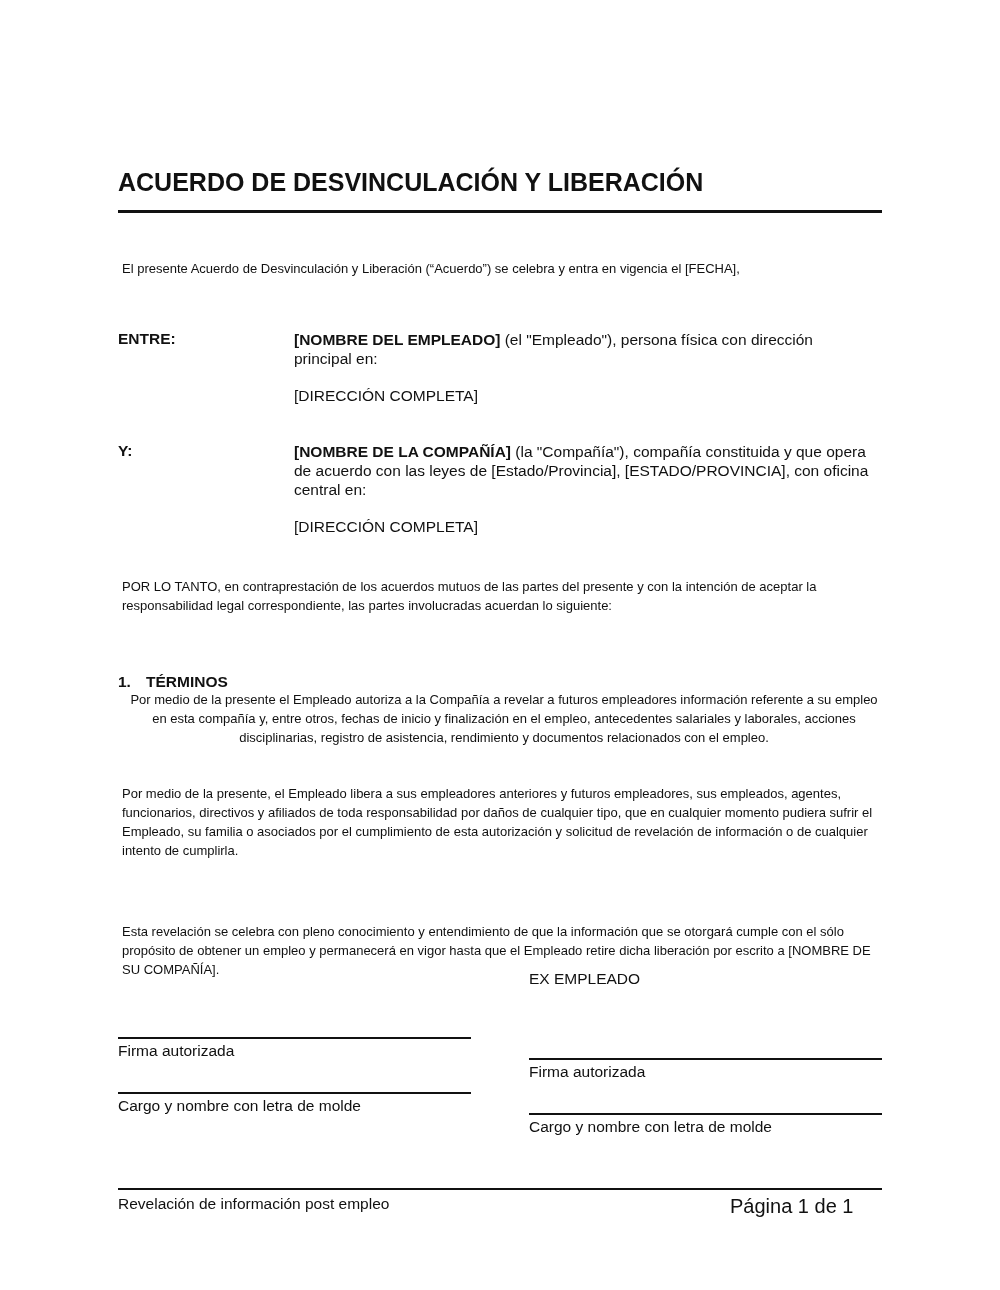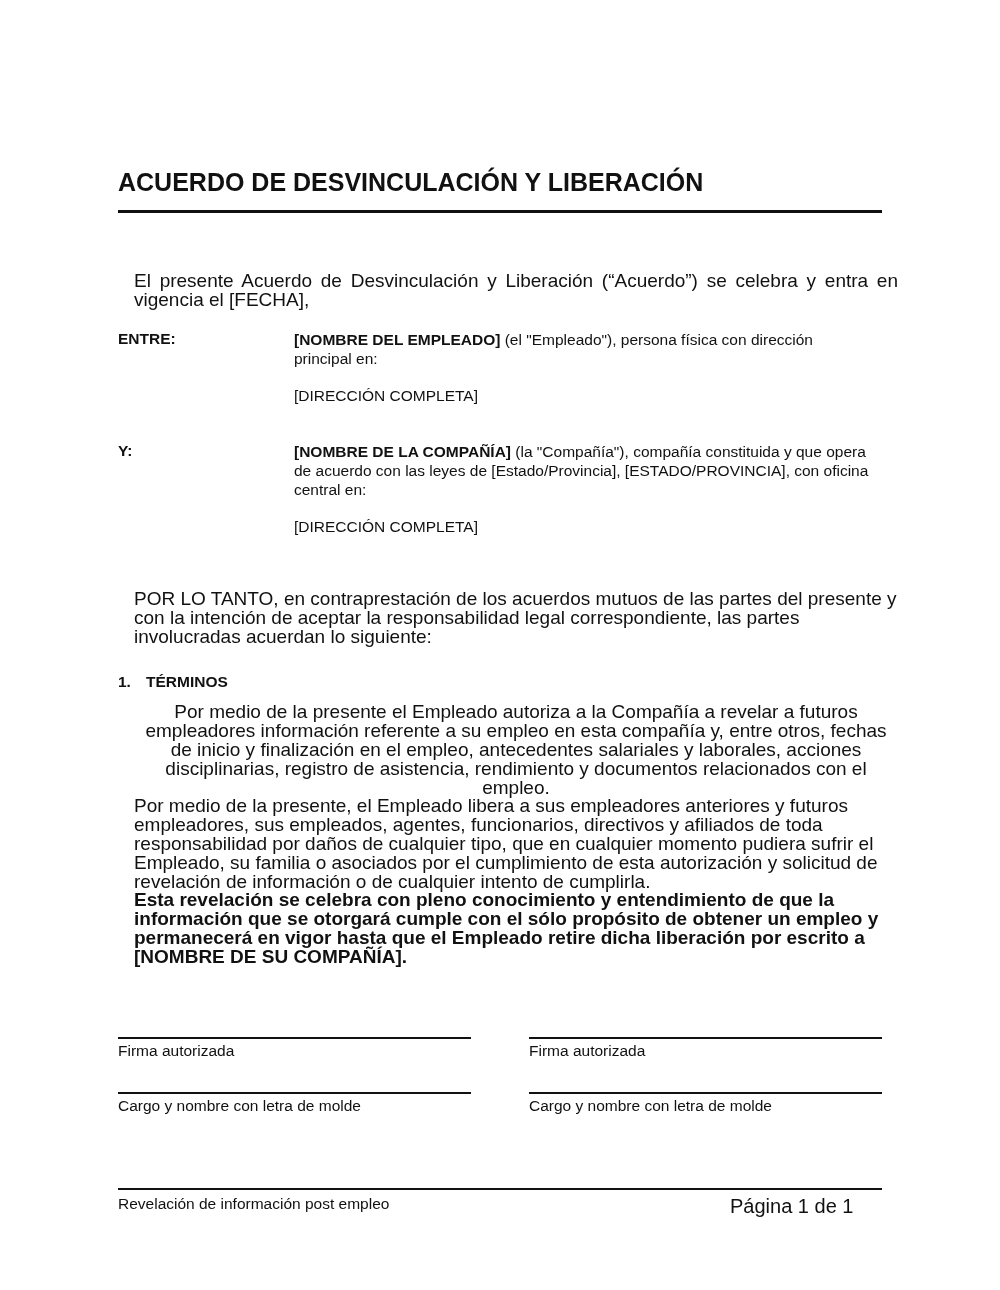--- a/index.html
+++ b/index.html
@@ -1,20 +1,20 @@
 <!DOCTYPE html>
 <html><head>
   <meta charset="utf-8">
   <style>
     html, body { margin: 0; padding: 0; background: #ffffff; }
     body { width: 1000px; height: 1290px; position: relative; font-family: "Liberation Sans", sans-serif; color: #111; overflow: hidden; }
     .page { position: absolute; left: 118px; top: 0; width: 764px; }
     .title { position: absolute; top: 168px; left: 0; width: 764px; font-size: 25px; font-weight: bold; letter-spacing: 0px; }
     .title-rule { position: absolute; top: 210px; left: 0; width: 764px; height: 3px; background: #111; }
-    .p { font-size: 19px; line-height: 19px; margin: 16px; }
+    .p { font-size: 13px; line-height: 19px; margin: 4px; }
     .abs { position: absolute; left: 0; width: 764px; }
     .justify { text-align: justify; text-align-last: left; }
     .party-label { position: absolute; left: 0; font-weight: bold; font-size: 15.5px; text-align: center; }
     .party-body { position: absolute; left: 176px; width: 580px; font-size: 15.5px; line-height: 19px; }
     .b { font-weight: bold; }
     .heading { font-size: 15.5px; font-weight: bold; margin-top: 24px; }
     .heading .num { display: inline-block; width: 28px; }
     .sig-col { position: absolute; width: 353px; }
     .sig-line { height: 1px; background: #111; border-top: 1px solid #111; }
     .sig-label { font-size: 15.5px; line-height: 19px; margin-top: 2px; }
@@ -45,30 +45,31 @@
   <div class="party-body" style="top:517px;">[DIRECCIÓN COMPLETA]</div>
 
   <p class="p abs" style="top:573px;">POR LO TANTO, en contraprestación de los acuerdos mutuos de las partes del presente y con la intención de aceptar la responsabilidad legal correspondiente, las partes involucradas acuerdan lo siguiente:</p>
 
   <div class="heading abs" style="top:649px;">
     <span class="num">1.</span><span>TÉRMINOS</span>
   </div>
 
   <p class="p abs" style="top:686px;text-align:center;">Por medio de la presente el Empleado autoriza a la Compañía a revelar a futuros empleadores información referente a su empleo en esta compañía y, entre otros, fechas de inicio y finalización en el empleo, antecedentes salariales y laborales, acciones disciplinarias, registro de asistencia, rendimiento y documentos relacionados con el empleo.</p>
   <p class="p abs" style="top:780px;">Por medio de la presente, el Empleado libera a sus empleadores anteriores y futuros empleadores, sus empleados, agentes, funcionarios, directivos y afiliados de toda responsabilidad por daños de cualquier tipo, que en cualquier momento pudiera sufrir el Empleado, su familia o asociados por el cumplimiento de esta autorización y solicitud de revelación de información o de cualquier intento de cumplirla.</p>
-  <p class="p abs" style="top:874px;font-weight:bold;">Esta revelación se celebra con pleno conocimiento y entendimiento de que la información que se otorgará cumple con el sólo propósito de obtener un empleo y permanecerá en vigor hasta que el Empleado retire dicha liberación por escrito a [NOMBRE DE SU COMPAÑÍA].</p>
+  <p class="p abs" style="top:918px;">Esta revelación se celebra con pleno conocimiento y entendimiento de que la información que se otorgará cumple con el sólo propósito de obtener un empleo y permanecerá en vigor hasta que el Empleado retire dicha liberación por escrito a [NOMBRE DE SU COMPAÑÍA].</p>
 
   <div class="sig-col" style="left:0; top:967px;">
     <div class="sig-line" style="margin-top:70px;"></div>
     <div class="sig-label">Firma autorizada</div>
     <div class="sig-line" style="margin-top:32px;"></div>
     <div class="sig-label">Cargo y nombre con letra de molde</div>
   </div>
 
   <div class="sig-col" style="left:411px; top:967px;">
+    <div class="sig-label">EX EMPLEADO</div>
     <div class="sig-line" style="margin-top:70px;"></div>
     <div class="sig-label">Firma autorizada</div>
     <div class="sig-line" style="margin-top:32px;"></div>
     <div class="sig-label">Cargo y nombre con letra de molde</div>
   </div>
 
   <div class="footer-rule"></div>
   <div class="footer-left">Revelación de información post empleo</div>
   <div class="footer-right">Página 1 de 1</div>
 </div>

